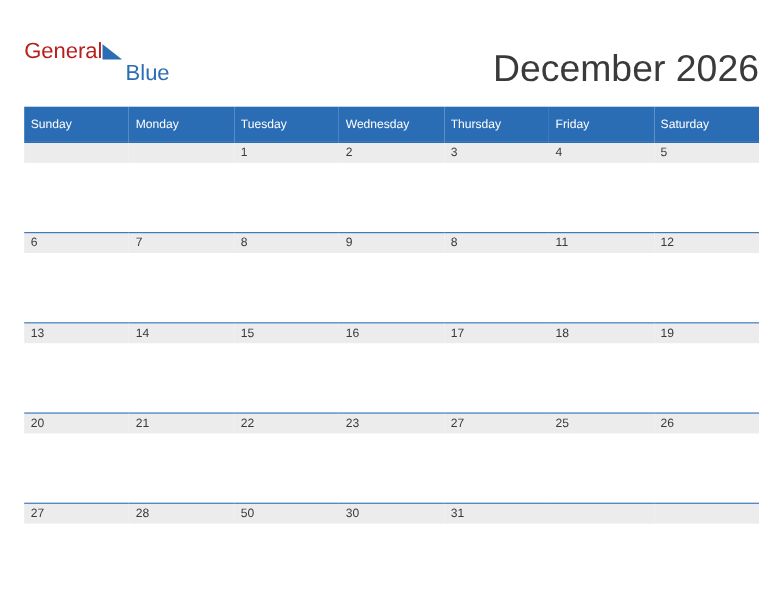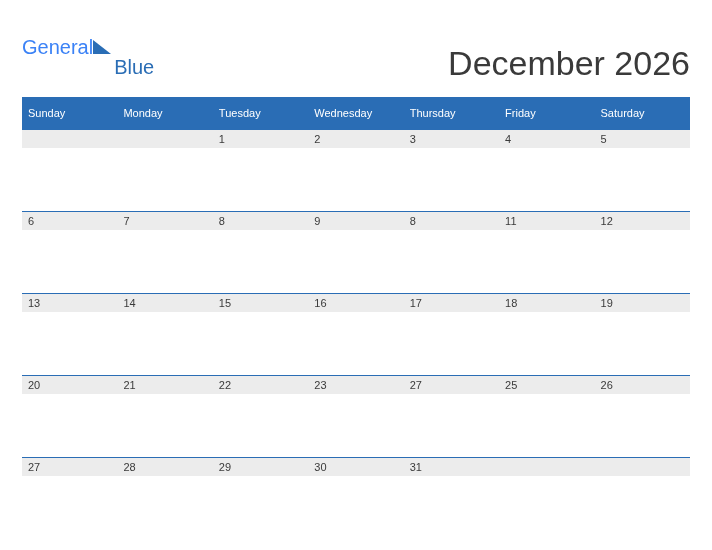--- a/index.html
+++ b/index.html
@@ -18,21 +18,21 @@
     margin-bottom: 12px;
   }
   .logo {
     display: flex;
     align-items: center;
     gap: 2px;
     font-size: 20px;
     font-weight: 400;
     padding-bottom: 6px;
   }
-  .logo .general { color: #3b82f6; }
+  .logo .general { color: #b91c1c; }
   .logo .blue { color: #2a6db5; font-weight: 400; margin-top: 40px; }
   .logo svg { margin-left: -2px; margin-right: 1px; vertical-align: middle; }
   .title {
     font-size: 34px;
     color: #3a3a3a;
     font-weight: 400;
     padding-bottom: 2px;
     margin-left: 41px;
   }
   .calendar {
@@ -183,21 +183,21 @@
         </td>
     </tr>
     <tr>
       <td>
           <div class="daynum">27</div>
         </td>
       <td>
           <div class="daynum">28</div>
         </td>
       <td>
-          <div class="daynum">29</div>
+          <div class="daynum">50</div>
         </td>
       <td>
           <div class="daynum">30</div>
         </td>
       <td>
           <div class="daynum">31</div>
         </td>
       <td>
           <div class="daynum"></div>
         </td>

